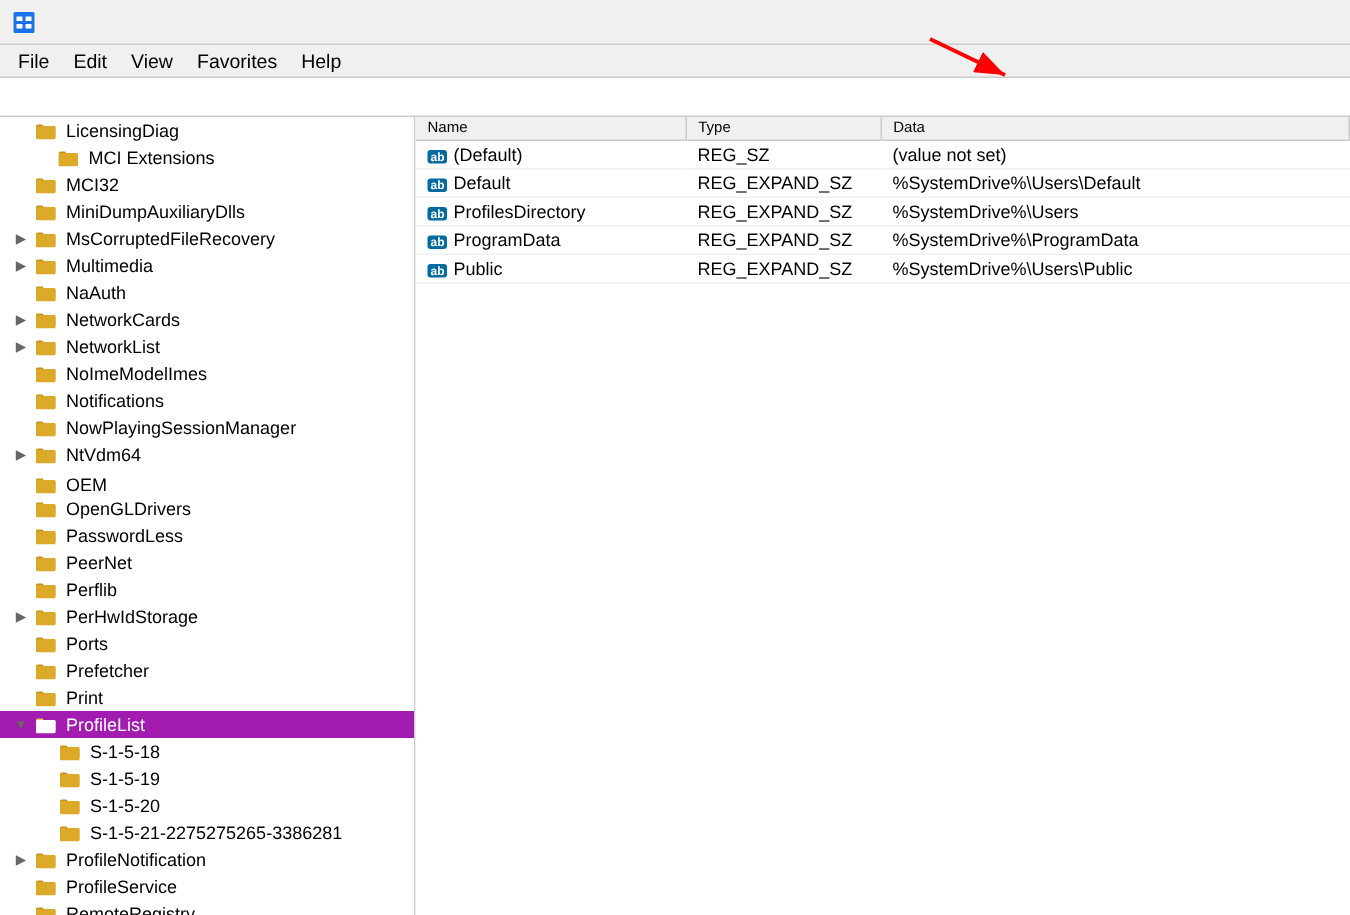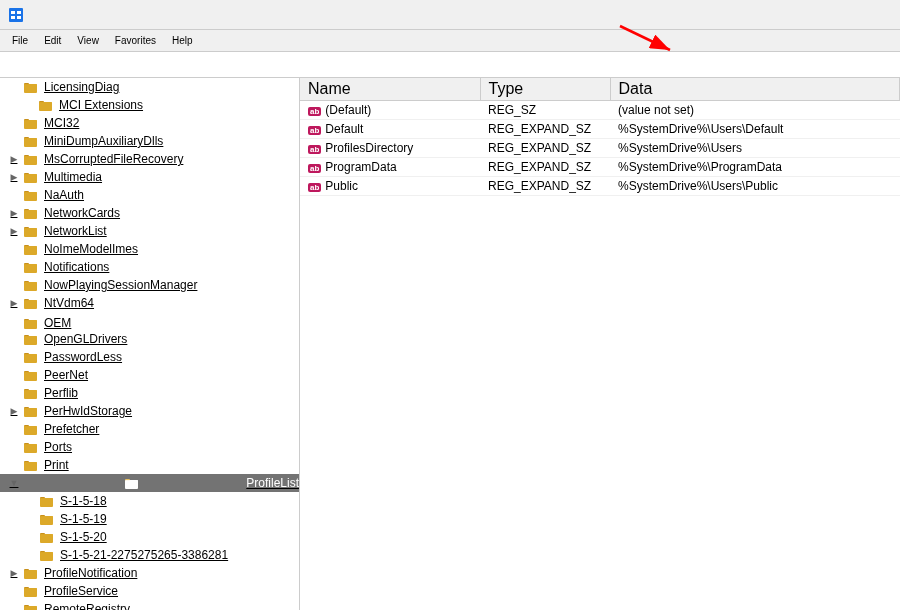--- a/index.html
+++ b/index.html
@@ -47,66 +47,65 @@
     .menu-bar {
       background: #f0f0f0;
       display: flex;
       align-items: center;
       height: 22px;
       padding: 0 4px;
       border-bottom: 1px solid #ccc;
     }
     .menu-item {
       padding: 2px 8px;
-      font-size: 10px;
+      font-size: 13px;
       cursor: pointer;
     }
     .address-bar {
       background: #fff;
       height: 26px;
       display: flex;
       align-items: center;
       padding: 0 8px;
       border-bottom: 1px solid #ccc;
       font-size: 12px;
       color: #000;
       position: relative;
     }
     .main-area {
       display: flex;
       height: calc(610px - 30px - 22px - 26px);
     }
     .left-panel {
-      width: 300px;
+      width: 277px;
       background: #fff;
       border-right: 1px solid #ccc;
       overflow-y: scroll;
       overflow-x: hidden;
-      text-decoration: underline;
     }
     .right-panel {
       flex: 1;
       background: #fff;
       overflow-y: auto;
     }
     
     .left-panel::-webkit-scrollbar { width: 8px; }
     .left-panel::-webkit-scrollbar-track { background: #f0f0f0; }
     .left-panel::-webkit-scrollbar-thumb { background: #b0b0b0; }
 
     
     .tree-item {
       display: flex;
       align-items: center;
       height: 18px;
       padding-left: 4px;
       cursor: pointer;
       white-space: nowrap;
     }
-    .tree-item.selected { background: #737373; color: #fff; justify-content: space-between; }
+    .tree-item.selected { background: #a21caf; color: #fff; }
     .tree-item.selected .folder-icon { color: #fff; }
 
     .expand-arrow {
       width: 12px;
       height: 18px;
       display: flex;
       align-items: center;
       justify-content: center;
       font-size: 9px;
       color: #666;
@@ -138,32 +137,32 @@
       border-collapse: collapse;
     }
     .reg-table thead tr {
       background: #f0f0f0;
       border-bottom: 1px solid #ccc;
     }
     .reg-table th {
       text-align: left;
       padding: 2px 8px;
       font-weight: normal;
-      font-size: 16px;
+      font-size: 10px;
       border-right: 1px solid #ccc;
       cursor: pointer;
     }
     .reg-table td {
       padding: 2px 8px;
       font-size: 12px;
       border-bottom: 1px solid #f0f0f0;
       cursor: pointer;
     }
     .reg-icon-ab {
-      background: #be185d;
+      background: #0369a1;
       color: #fff;
       font-size: 8px;
       font-weight: bold;
       padding: 0 2px;
       border-radius: 2px;
       margin-right: 4px;
       display: inline-block;
     }
     .col-name { width: 180px; }
     .col-type { width: 130px; }
@@ -424,32 +423,32 @@
       </div>
       <div class="tree-item" style="padding-left: 8px;">
         <span class="expand-arrow none"></span>
         <span class="folder-icon">
           <svg viewBox="0 0 14 12" width="14" height="12">
     <rect x="0" y="3" width="13" height="9" rx="1" fill="#dca829"></rect>
     <rect x="0" y="2" width="5" height="2" rx="1" fill="#c8901a"></rect>
     <rect x="0" y="3" width="13" height="8" rx="1" fill="#dca829" opacity="0.9"></rect>
   </svg>
         </span>
+        <span class="item-label">Ports</span>
+      </div>
+      <div class="tree-item" style="padding-left: 8px;">
+        <span class="expand-arrow none"></span>
+        <span class="folder-icon">
+          <svg viewBox="0 0 14 12" width="14" height="12">
+    <rect x="0" y="3" width="13" height="9" rx="1" fill="#dca829"></rect>
+    <rect x="0" y="2" width="5" height="2" rx="1" fill="#c8901a"></rect>
+    <rect x="0" y="3" width="13" height="8" rx="1" fill="#dca829" opacity="0.9"></rect>
+  </svg>
+        </span>
         <span class="item-label">Prefetcher</span>
-      </div>
-      <div class="tree-item" style="padding-left: 8px;">
-        <span class="expand-arrow none"></span>
-        <span class="folder-icon">
-          <svg viewBox="0 0 14 12" width="14" height="12">
-    <rect x="0" y="3" width="13" height="9" rx="1" fill="#dca829"></rect>
-    <rect x="0" y="2" width="5" height="2" rx="1" fill="#c8901a"></rect>
-    <rect x="0" y="3" width="13" height="8" rx="1" fill="#dca829" opacity="0.9"></rect>
-  </svg>
-        </span>
-        <span class="item-label">Ports</span>
       </div>
       <div class="tree-item" style="padding-left: 8px;">
         <span class="expand-arrow none"></span>
         <span class="folder-icon">
           <svg viewBox="0 0 14 12" width="14" height="12">
     <rect x="0" y="3" width="13" height="9" rx="1" fill="#dca829"></rect>
     <rect x="0" y="2" width="5" height="2" rx="1" fill="#c8901a"></rect>
     <rect x="0" y="3" width="13" height="8" rx="1" fill="#dca829" opacity="0.9"></rect>
   </svg>
         </span>

